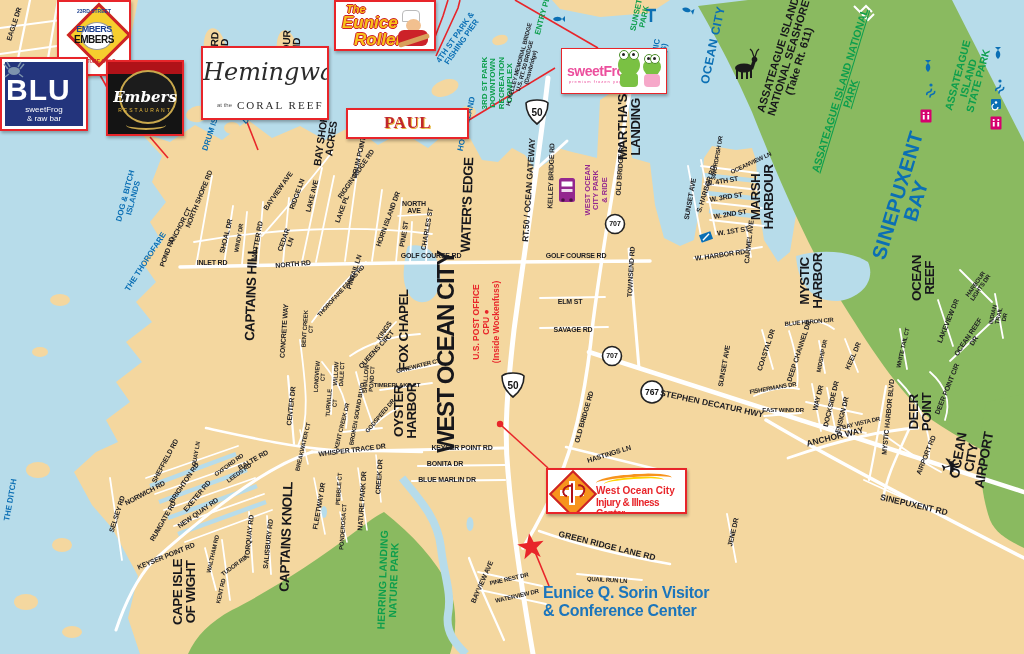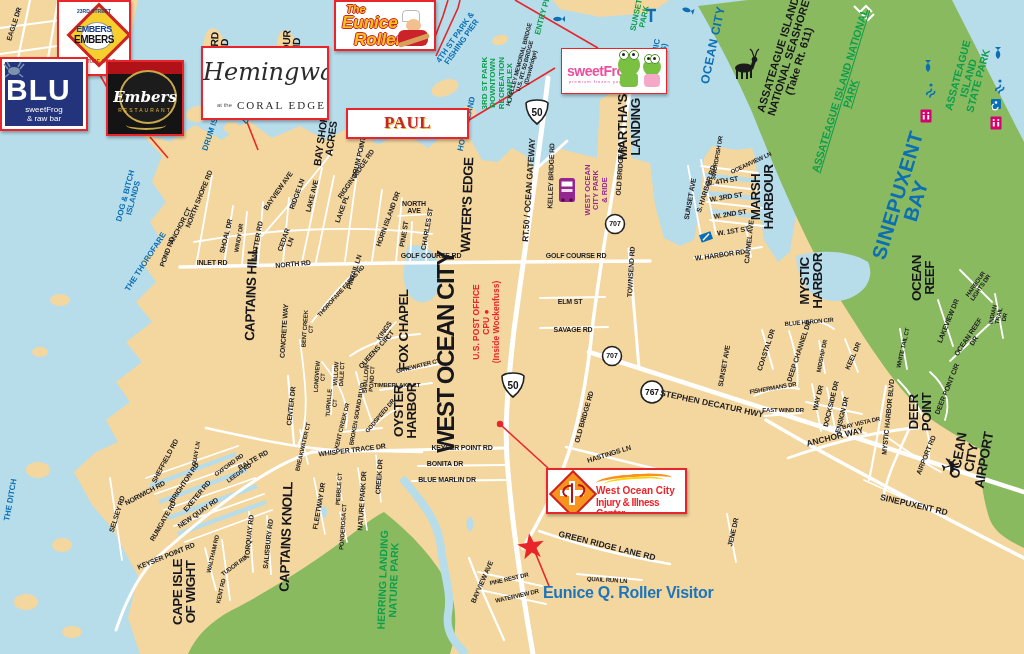--- a/index.html
+++ b/index.html
@@ -562,21 +562,21 @@
     <div class="em-band"></div>
     <div class="em-circle"></div>
     <div class="em-name">Embers</div>
     <div class="em-sub">RESTAURANT</div>
     <div class="em-swoosh"></div>
   </div>
 
   <div class="ad ad-hw">
     <div class="hw-script">Hemingway's</div>
     <span class="hw-at">at the</span>
-    <span class="hw-sub">CORAL EDGE</span>
+    <span class="hw-sub">CORAL REEF</span>
   </div>
 
   <div class="ad ad-dr">
     <div class="dr-t dr-l1">The</div>
     <div class="dr-t dr-l2">Eunice</div>
     <div class="dr-t dr-l3">Roller</div>
     <div class="dr-chef">
       <div class="dr-hat"></div>
         <div class="dr-face"></div>
         <div class="dr-body"></div>
@@ -611,15 +611,16 @@
     <div class="ic-staff"></div>
     <div class="ic-wing ic-w1"></div>
     <div class="ic-wing ic-w2"></div>
     <div class="ic-swoosh"></div>
     <div class="ic-swoosh2"></div>
     <div class="ic-l1">West Ocean City</div>
     <div class="ic-l2">Injury &amp; Illness Center</div>
   </div>
 
   <div id="chamber">
-    <div>Eunice Q. Roller Visitor</div>
+    <div>Eunice Q. Sorin Visitor</div>
+    <div>&amp; Conference Center</div>
   </div>
 </div>
 
 </body></html>

